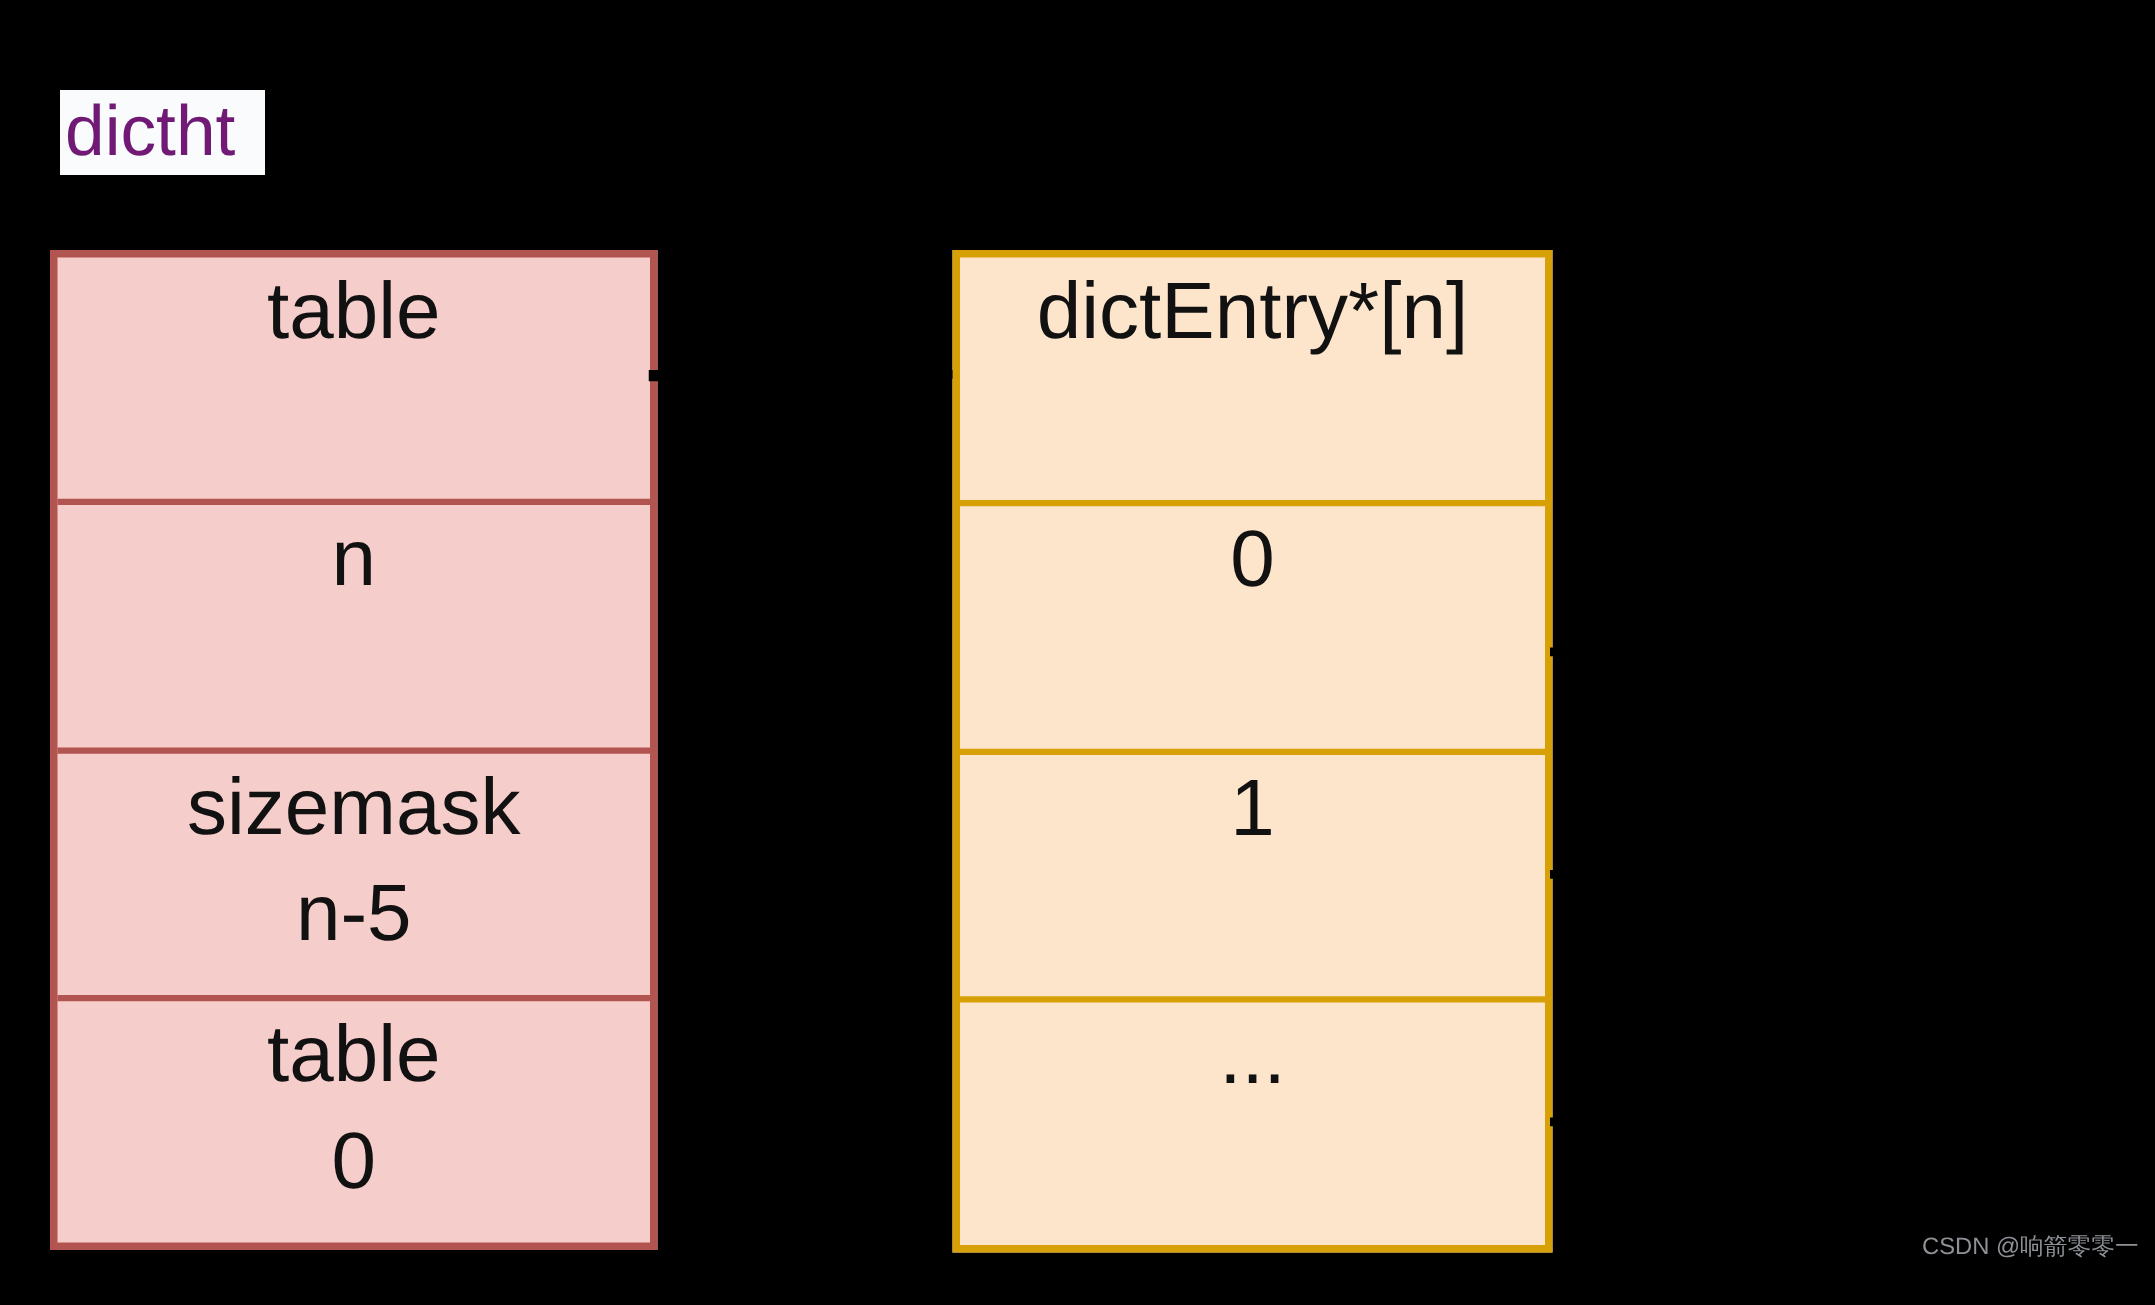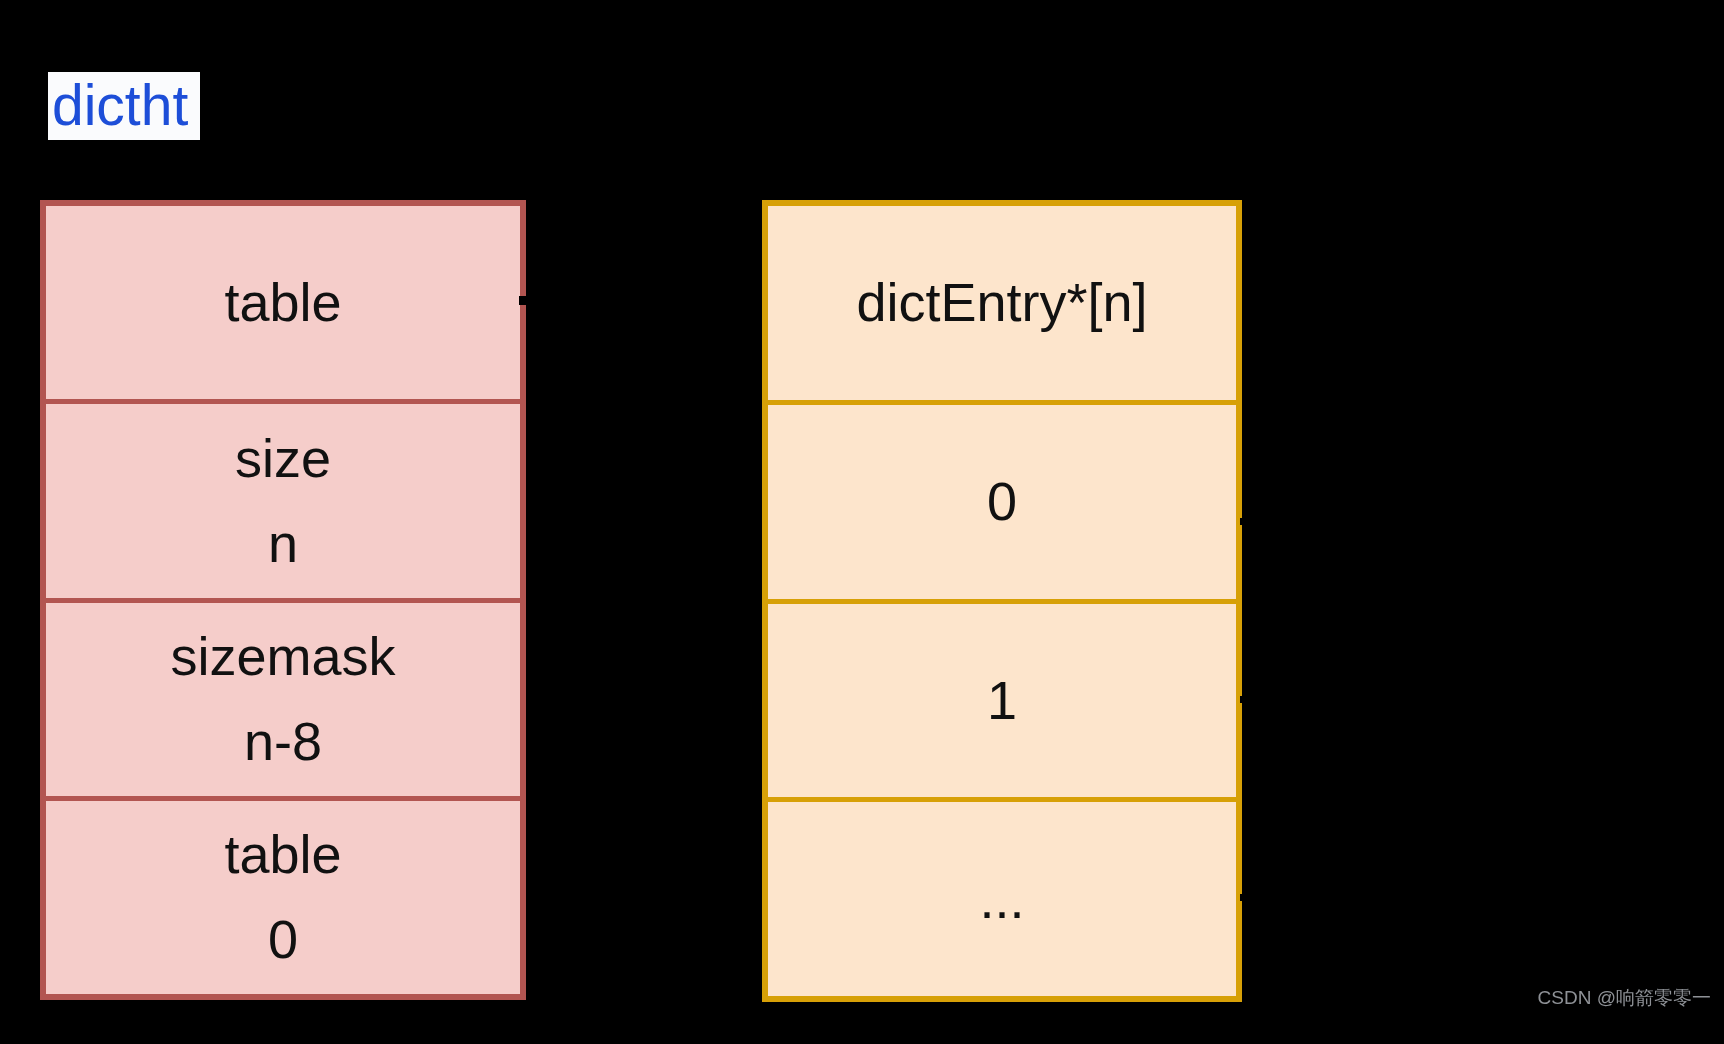--- a/index.html
+++ b/index.html
@@ -19,24 +19,24 @@
     width: 1724px;
     height: 1044px;
     background: var(--background);
     overflow: hidden;
     font-family: "Liberation Sans", "DejaVu Sans", sans-serif;
   }
   .dictht-label {
     position: absolute;
     left: 48px;
     top: 72px;
-    width: 152px;
+    width: 164px;
     height: 68px;
     background: var(--label-background);
-    color: #1d4ed8;
+    color: #701a75;
     font-size: 57px;
     line-height: 66px;
     padding-left: 4px;
     white-space: nowrap;
   }
   .struct-table {
     position: absolute;
     display: flex;
     flex-direction: column;
   }
@@ -54,23 +54,22 @@
     width: 480px;
     height: 802px;
     background: var(--bucket-fill);
     border: 6px solid var(--bucket-border);
   }
   .struct-row {
     flex: 1 1 0;
     display: flex;
     flex-direction: column;
     align-items: center;
-    justify-content: center;
     color: var(--text);
-    font-size: 54px;
+    font-size: 64px;
     text-align: center;
   }
   .struct-table.pink .struct-row + .struct-row { border-top: 5px solid var(--dictht-border); }
   .struct-table.orange .struct-row + .struct-row { border-top: 5px solid var(--bucket-border); }
   .cell-line {
     display: block;
     line-height: 85px;
     white-space: nowrap;
   }
   .nub {
@@ -97,26 +96,25 @@
 
 <div class="canvas">
 
   <div class="dictht-label">dictht</div>
 
   <div class="struct-table pink">
     <div class="struct-row">
       <span class="cell-line">table</span>
     </div>
     <div class="struct-row">
-      <span class="cell-line">size</span>
       <span class="cell-line">n</span>
     </div>
     <div class="struct-row">
       <span class="cell-line">sizemask</span>
-      <span class="cell-line">n-8</span>
+      <span class="cell-line">n-5</span>
     </div>
     <div class="struct-row">
       <span class="cell-line">table</span>
       <span class="cell-line">0</span>
     </div>
   </div>
 
   <div class="struct-table orange">
     <div class="struct-row">
       <span class="cell-line">dictEntry*[n]</span>

